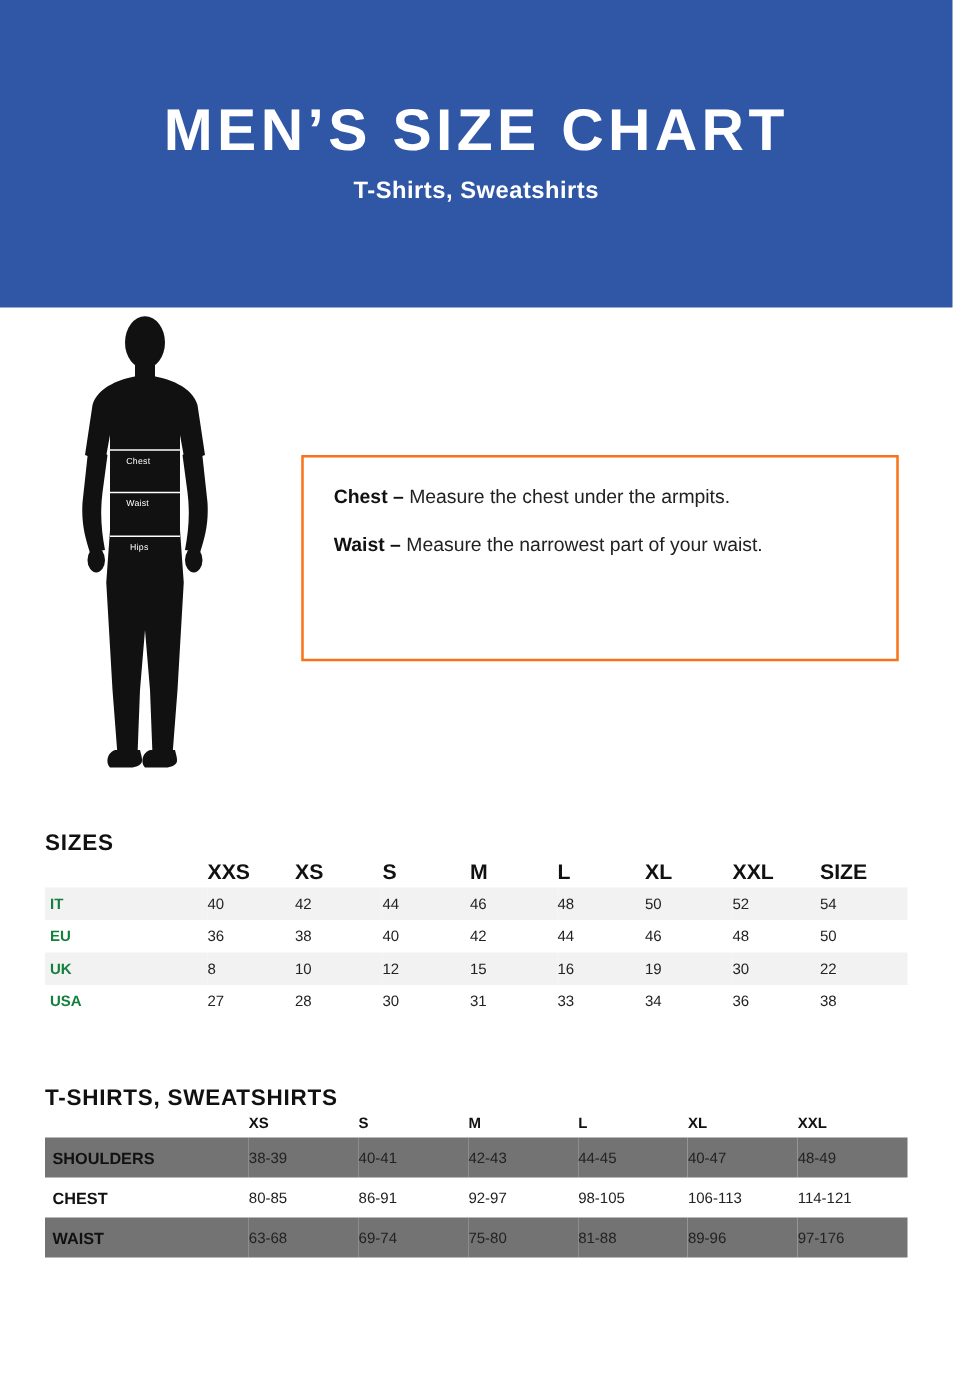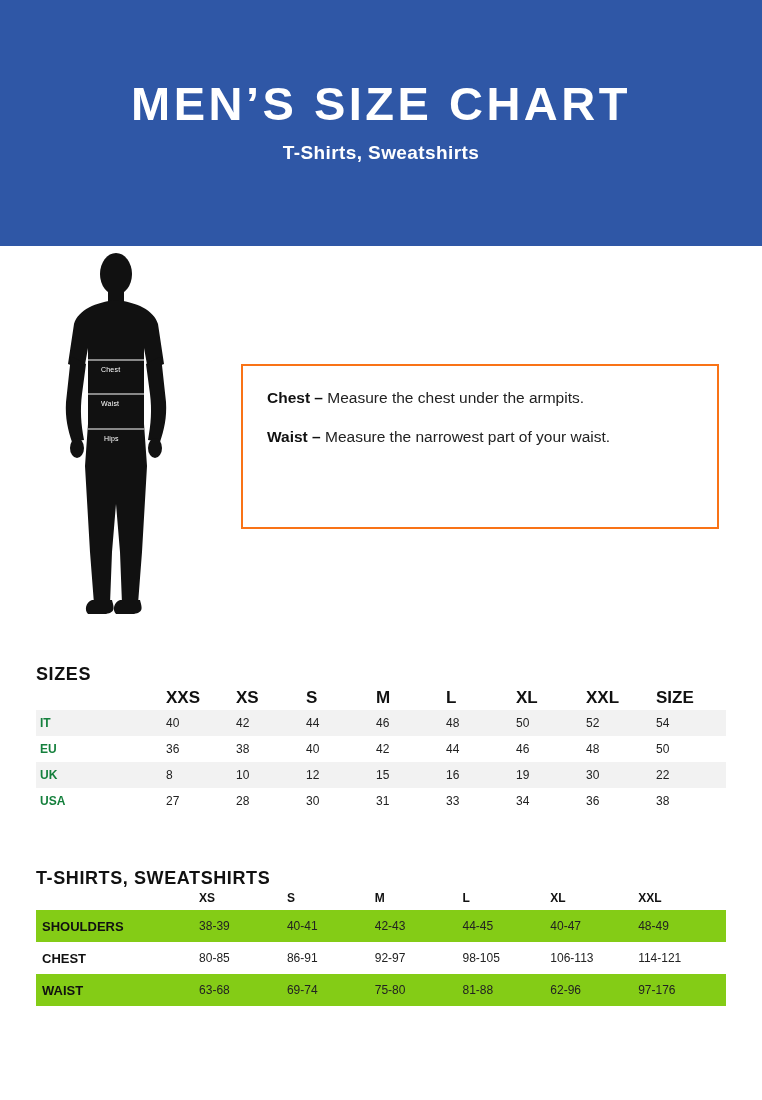--- a/index.html
+++ b/index.html
@@ -165,21 +165,21 @@
     height: 24px;
     vertical-align: middle;
   }
   #shirts-table tbody td.rowlabel {
     font-weight: bold;
     color: #111111;
     font-size: 13px;
     padding-left: 6px;
   }
   #shirts-table tbody tr.alt td {
-    background: #84cc16;
+    background: #737373;
   }
   #shirts-table col.c0 { width: 130px; }
   #shirts-table col.cx { width: 70px; }
   .cell-pad { padding-left: 2px; }
 </style>
 </head>
 <body>
 
 <div class="page">
 
@@ -367,19 +367,19 @@
         <td class="cell-pad">98-105</td>
         <td class="cell-pad">106-113</td>
         <td class="cell-pad">114-121</td>
       </tr>
       <tr class="alt">
         <td class="rowlabel">WAIST</td>
         <td class="cell-pad">63-68</td>
         <td class="cell-pad">69-74</td>
         <td class="cell-pad">75-80</td>
         <td class="cell-pad">81-88</td>
-        <td class="cell-pad">62-96</td>
+        <td class="cell-pad">89-96</td>
         <td class="cell-pad">97-176</td>
       </tr>
     </tbody>
   </table>
 
 </div>
 
 </body></html>

